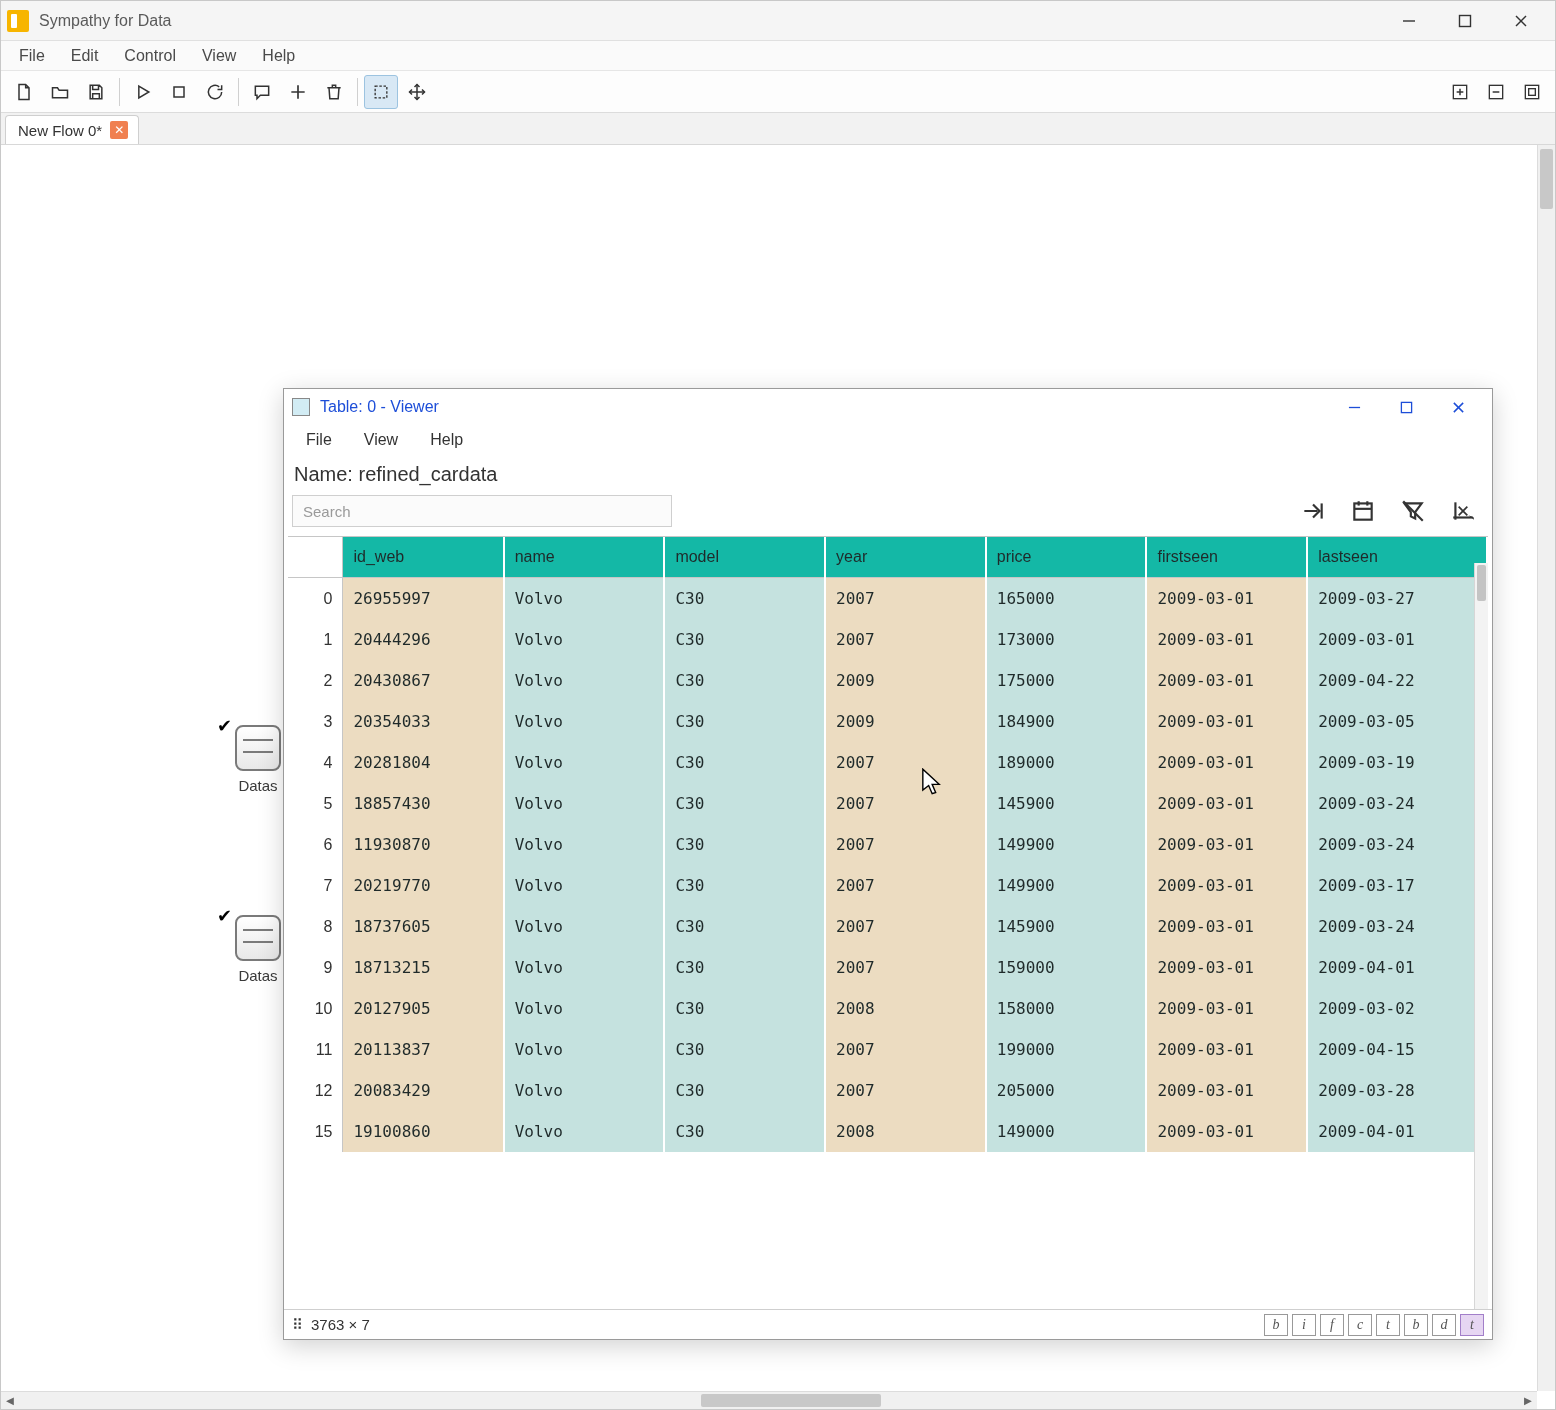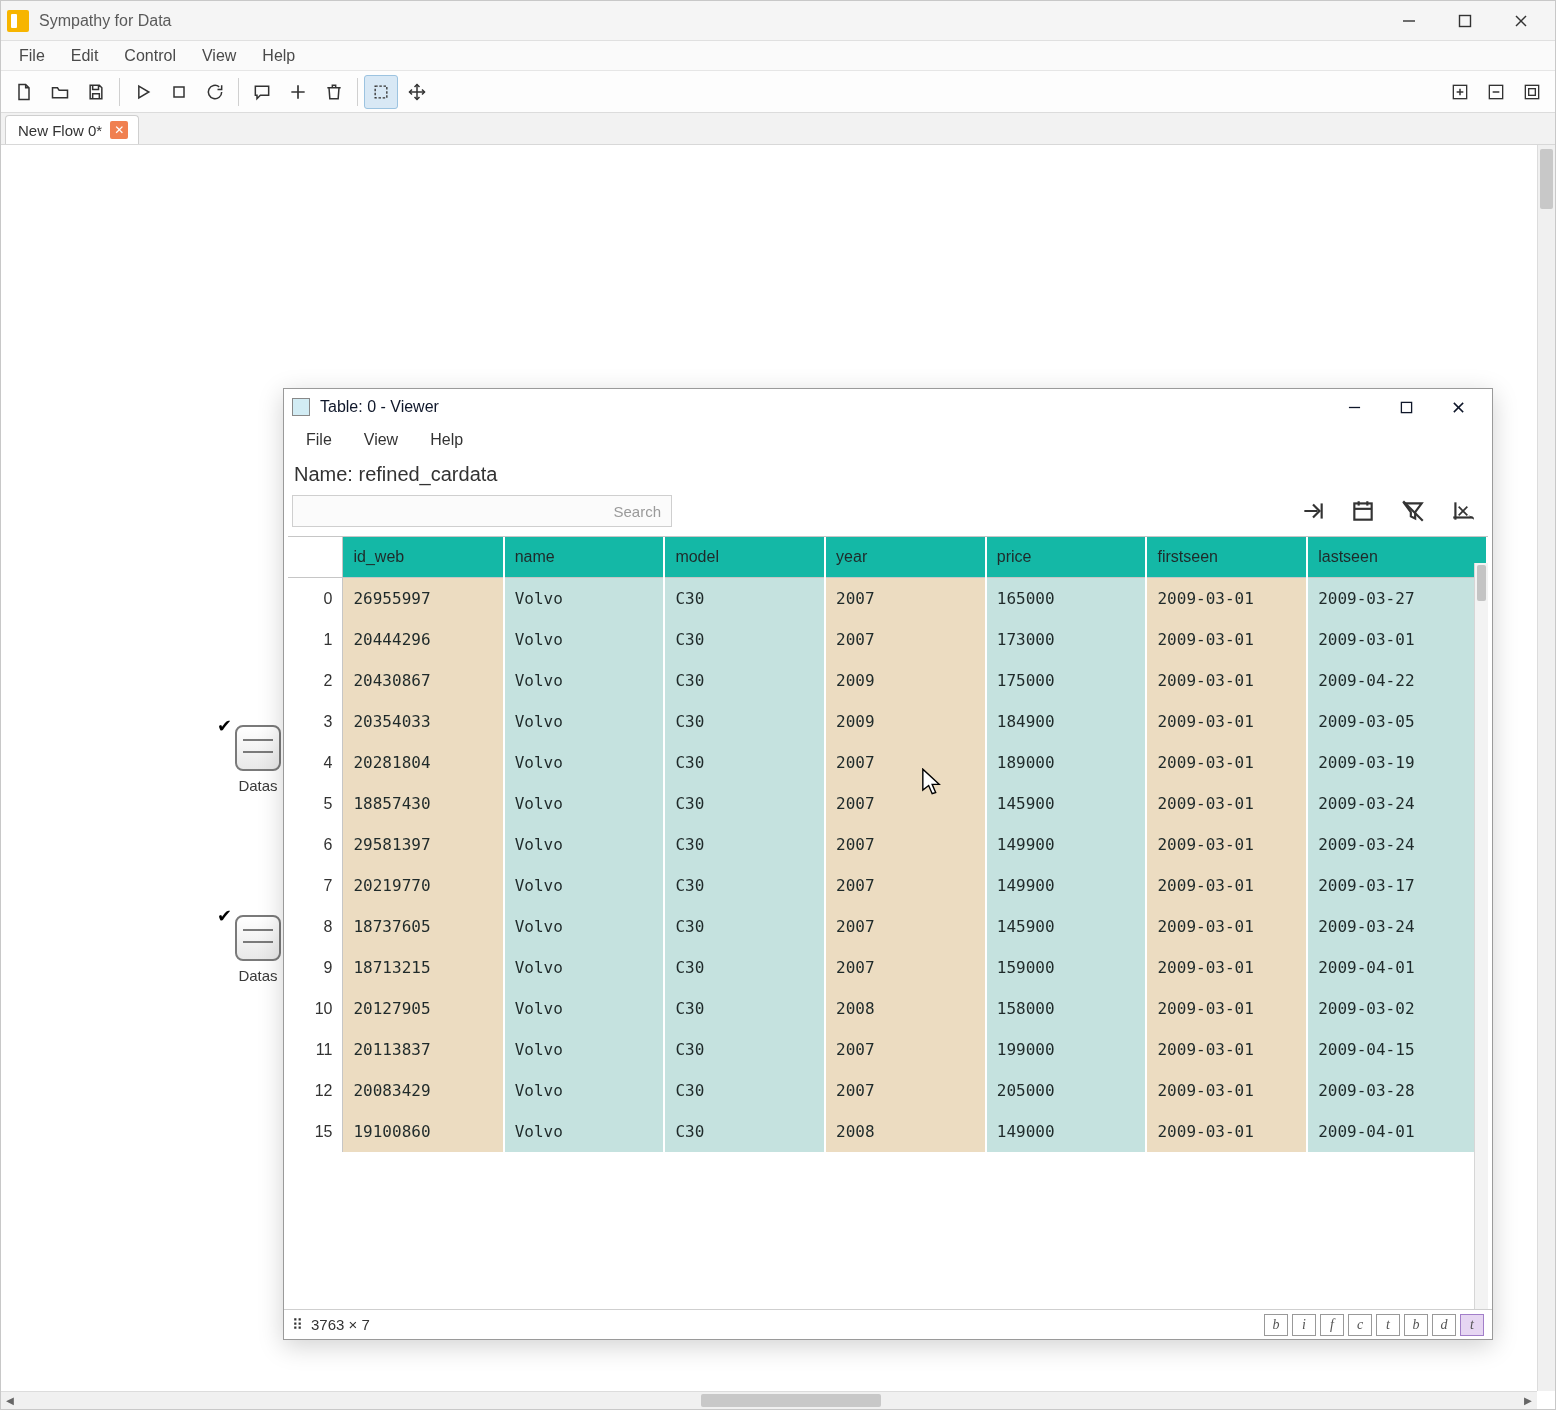--- a/index.html
+++ b/index.html
@@ -162,21 +162,21 @@
     position:absolute;
     left:283px; top:388px;
     width:1210px; height:952px;
     background:#fff;
     border:1px solid #9a9a9a;
     box-shadow:0 6px 24px rgba(0,0,0,.18);
     display:flex; flex-direction:column;
   }
   .viewer .v-titlebar{
     height:36px; display:flex; align-items:center;
-    padding:0 8px; font-size:16px; color:#0f172a;
+    padding:0 8px; font-size:16px; color:#1d4ed8;
   }
   .v-titlebar .v-icon{
     width:18px;height:18px;border:1px solid #888;background:#d2ecf4;margin-right:10px;
   }
   .v-titlebar .v-title{flex:1;}
   .v-winbtn{ width:52px;height:36px;display:flex;align-items:center;justify-content:center;}
   .v-winbtn svg{width:13px;height:13px;}
 
   .viewer .v-menubar{
     height:30px; display:flex; align-items:center; padding:0 8px;
@@ -188,21 +188,21 @@
     padding:8px 10px 6px 10px; font-size:20px; color:#333;
   }
 
   .v-toolrow{
     display:flex; align-items:center; padding:0 8px 6px 8px; gap:8px;
   }
   .v-search{
     flex:0 0 380px; height:32px;
     border:1px solid #cfcfcf; background:#fbfbfb;
     padding:0 10px; font-size:15px; color:#777;
-    display:flex; align-items:center;justify-content:flex-end;
+    display:flex; align-items:center;
   }
   .v-toolrow .grow{flex:1;}
   .v-iconbtn{
     width:42px;height:38px;display:flex;align-items:center;justify-content:center;
     color:#333;
   }
   .v-iconbtn svg{width:26px;height:26px;}
 
   
   .tbl-wrap{
@@ -560,21 +560,21 @@
             <td class="c-tan">18857430</td>
             <td class="c-teal">Volvo</td>
             <td class="c-teal">C30</td>
             <td class="c-tan">2007</td>
             <td class="c-teal">145900</td>
             <td class="c-tan">2009-03-01</td>
             <td class="c-teal">2009-03-24</td>
           </tr>
           <tr>
             <td class="rowhead">6</td>
-            <td class="c-tan">29581397</td>
+            <td class="c-tan">11930870</td>
             <td class="c-teal">Volvo</td>
             <td class="c-teal">C30</td>
             <td class="c-tan">2007</td>
             <td class="c-teal">149900</td>
             <td class="c-tan">2009-03-01</td>
             <td class="c-teal">2009-03-24</td>
           </tr>
           <tr>
             <td class="rowhead">7</td>
             <td class="c-tan">20219770</td>

